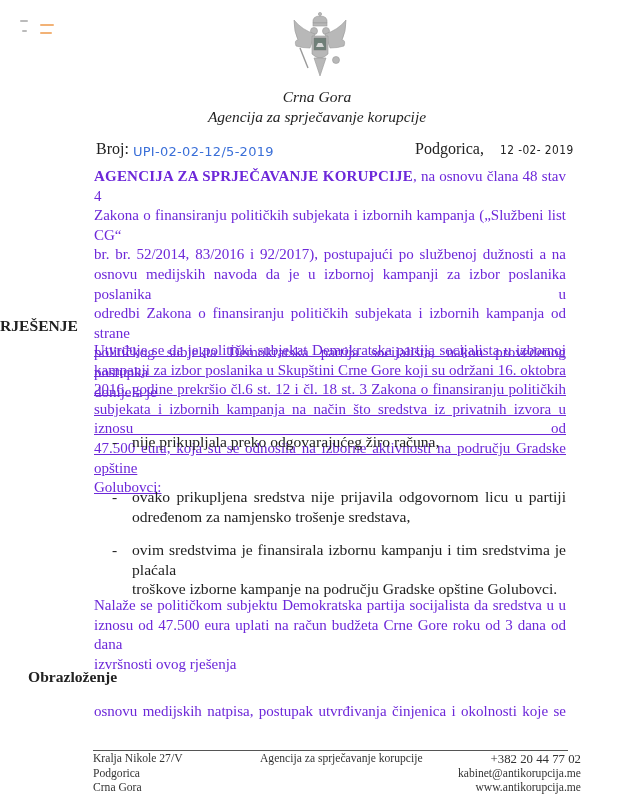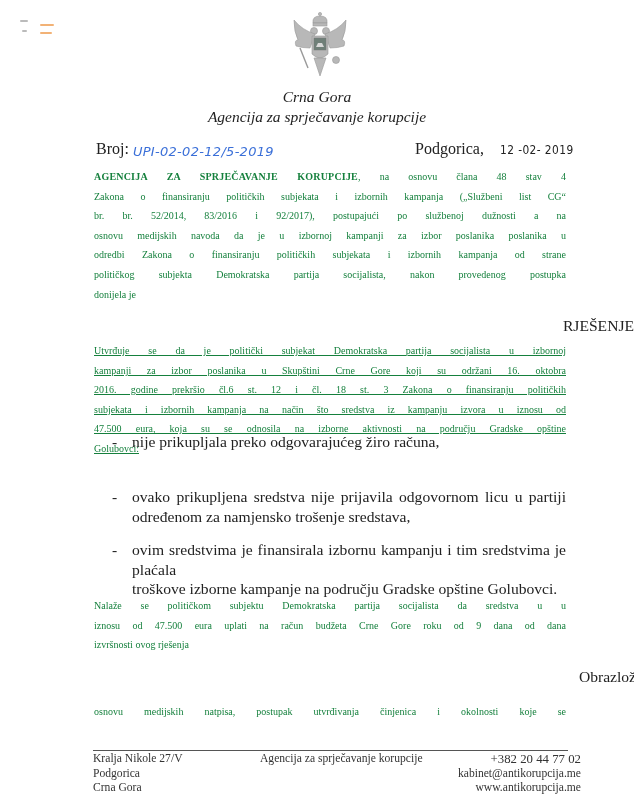--- a/index.html
+++ b/index.html
@@ -10,31 +10,31 @@
     }
     .scan-marks { position: absolute; left: 18px; top: 18px; width: 45px; height: 50px; }
     .scan-marks span { position: absolute; display: block; height: 2px; border-radius: 1px; }
     .coat { position: absolute; left: 288px; top: 10px; width: 64px; height: 72px; }
     .hdr-line1 { position: absolute; top: 88px; left: 0; width: 634px; text-align: center;
       font-style: italic; font-size: 15.5px; color: #222; }
     .hdr-line2 { position: absolute; top: 108px; left: 0; width: 634px; text-align: center;
       font-style: italic; font-size: 15.5px; color: #222; }
     .broj { position: absolute; left: 96px; top: 140px; font-size: 16px; color: #222; }
     .broj .hand { font-family: "DejaVu Sans", sans-serif; font-size: 13px; color: #3a6fd8;
-      letter-spacing: 0.3px; position: relative; top: 2px; font-style: italic; }
+      letter-spacing: 0.3px; position: relative; top: 2px; }
     .place { position: absolute; left: 415px; top: 140px; font-size: 16px; color: #222; }
     .place .stamp { font-family: "DejaVu Sans", sans-serif; font-size: 12.5px; margin-left: 12px;
       letter-spacing: 0.5px; transform: scaleX(0.85); display: inline-block; transform-origin: left; }
     .text-block {
       position: absolute; left: 94px; width: 472px;
-      font-size: 10px; line-height: 19.6px; text-align: justify; color: #15803d;
+      font-size: 15px; line-height: 19.6px; text-align: justify; color: #6d28d9;
     }
     .p1 { top: 167px; }
     .p1 b { font-weight: bold; letter-spacing: 0.2px; }
-    .heading { position: absolute; left: 0; width: 634px; text-align: right; font-weight: normal;
+    .heading { position: absolute; left: 0; width: 634px; text-align: left; font-weight: bold;
       font-size: 15.6px; color: #222; }
     .h-rjesenje { top: 317px; }
     .p2 { top: 341px; text-decoration: underline; }
     .bullets { position: absolute; left: 94px; width: 472px; font-size: 15.6px;
       line-height: 19.6px; color: #222; }
     .bullet { position: absolute; left: 0; width: 472px; }
     .bullet .dash { position: absolute; left: 18px; top: 0; }
     .bullet .btext { position: absolute; left: 38px; width: 434px; text-align: justify; }
     .b1 { top: 432px; }
     .b2 { top: 487px; }
@@ -112,21 +112,21 @@
   <span class="just-line">političkog subjekta Demokratska partija socijalista, nakon provedenog postupka</span>
   <span class="last-line">donijela je</span>
 </div>
 
 <div class="heading h-rjesenje">RJEŠENJE</div>
 
 <div class="text-block p2">
   <span class="just-line">Utvrđuje se da je politički subjekat Demokratska partija socijalista u izbornoj</span>
   <span class="just-line">kampanji za izbor poslanika u Skupštini Crne Gore koji su održani 16. oktobra</span>
   <span class="just-line">2016. godine prekršio čl.6 st. 12 i čl. 18 st. 3 Zakona o finansiranju političkih</span>
-  <span class="just-line">subjekata i izbornih kampanja na način što sredstva iz kampanju izvora u iznosu od</span>
+  <span class="just-line">subjekata i izbornih kampanja na način što sredstva iz privatnih izvora u iznosu od</span>
   <span class="just-line">47.500 eura, koja su se odnosila na izborne aktivnosti na području Gradske opštine</span>
   <span class="last-line">Golubovci:</span>
 </div>
 
 <div class="bullets" style="top:0;">
   <div class="bullet b1">
     <span class="dash">-</span>
     <div class="btext">
       <span class="last-line">nije prikupljala preko odgovarajućeg žiro računa,</span>
     </div>
@@ -142,21 +142,21 @@
     <span class="dash">-</span>
     <div class="btext">
       <span class="just-line">ovim sredstvima je finansirala izbornu kampanju i tim sredstvima je plaćala</span>
       <span class="last-line">troškove izborne kampanje na području Gradske opštine Golubovci.</span>
     </div>
   </div>
 </div>
 
 <div class="text-block p3">
   <span class="just-line">Nalaže se političkom subjektu Demokratska partija socijalista da sredstva u u</span>
-  <span class="just-line">iznosu od 47.500 eura uplati na račun budžeta Crne Gore roku od 9 dana od dana</span>
+  <span class="just-line">iznosu od 47.500 eura uplati na račun budžeta Crne Gore roku od 3 dana od dana</span>
   <span class="last-line">izvršnosti ovog rješenja</span>
 </div>
 
 <div class="heading h-obraz">Obrazloženje</div>
 
 <div class="text-block p4">
   <span class="just-line">osnovu medijskih natpisa, postupak utvrđivanja činjenica i okolnosti koje se</span>
 </div>
 
 <div class="footer-rule"></div>

